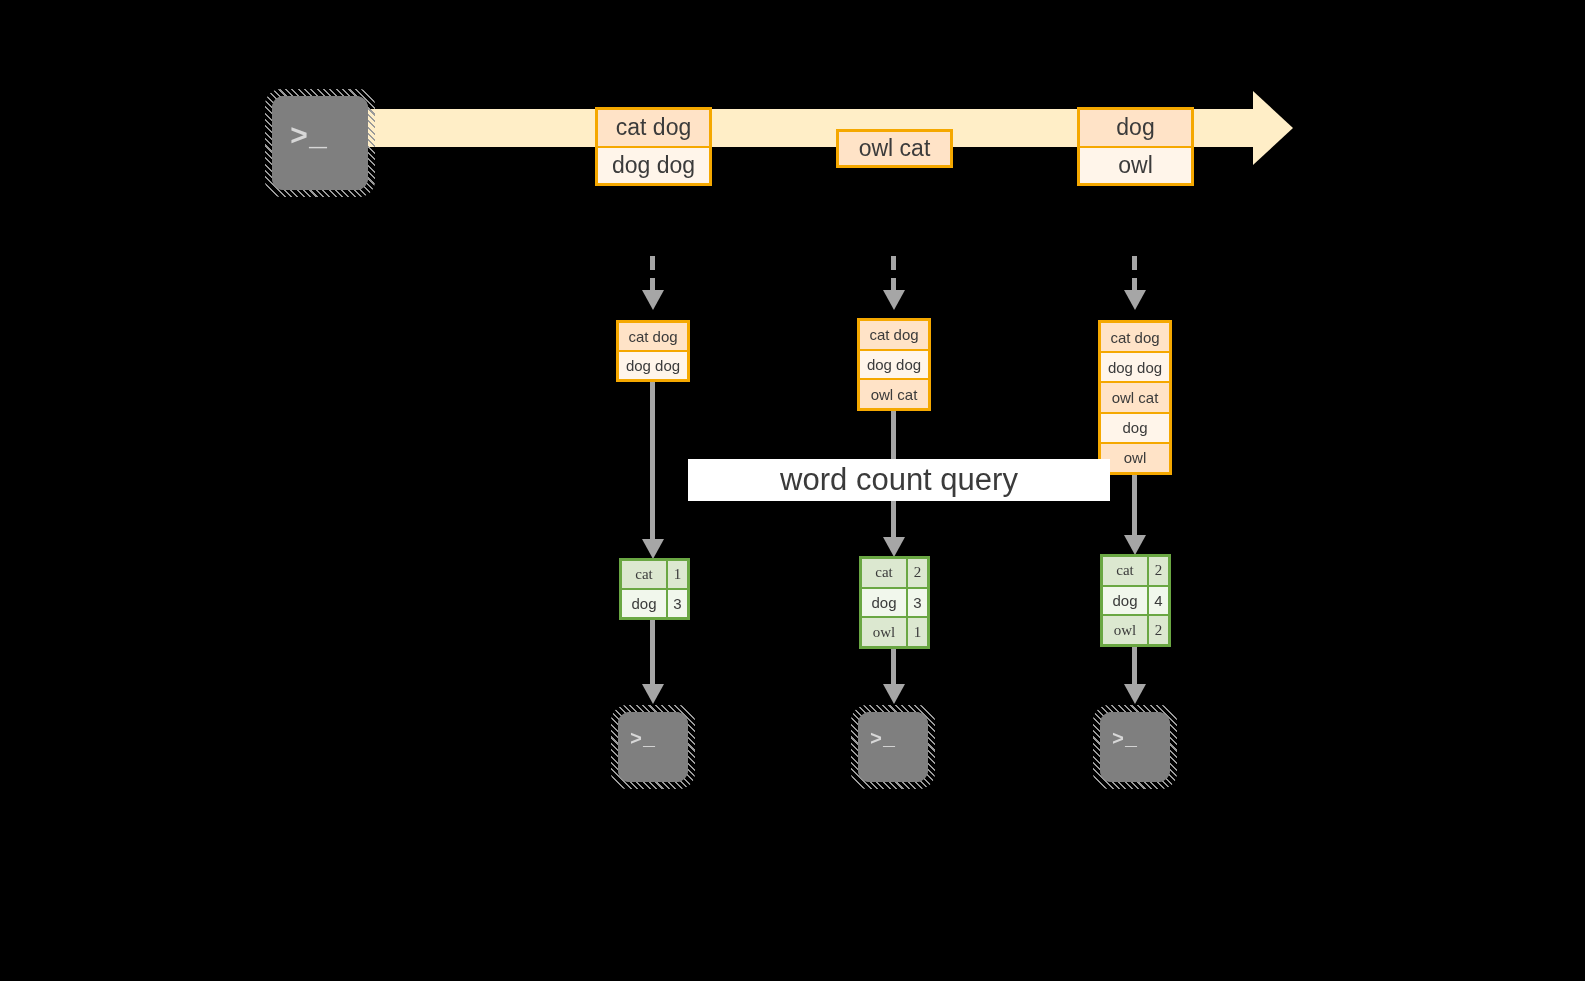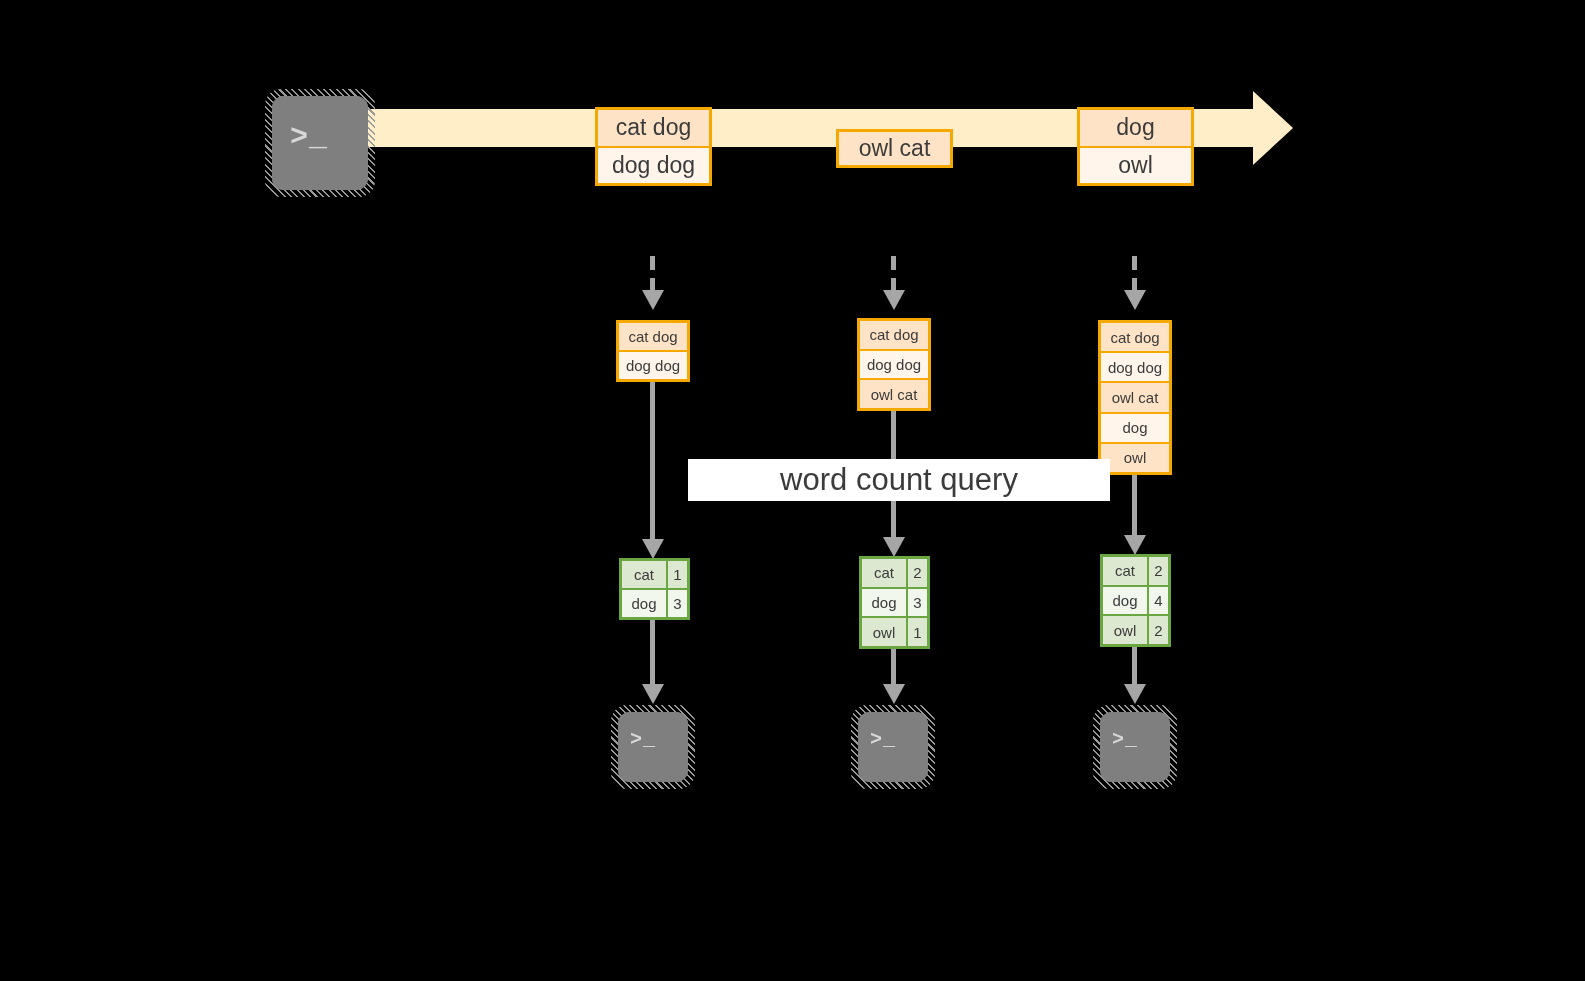--- a/index.html
+++ b/index.html
@@ -104,21 +104,21 @@
     display: flex;
     flex-direction: column;
     z-index: 5;
   }
   .gbox .grow {
     flex: 1 1 auto;
     display: flex;
     box-sizing: border-box;
   }
   .gbox .grow.divider { border-top: 2px solid #6aa743; }
-  .gbox .grow.shade-a { background: #dce8d0; }
+  .gbox .grow.shade-a { background: #dce8d0; font-family: Liberation Serif, serif; }
   .gbox .grow.shade-b { background: #f1f7ec; }
   .gbox .cell {
     display: flex;
     align-items: center;
     justify-content: center;
     font-size: 15px;
     color: #3b3b3b;
     box-sizing: border-box;
   }
   .gbox .cell.word { flex: 0 0 44px; }

